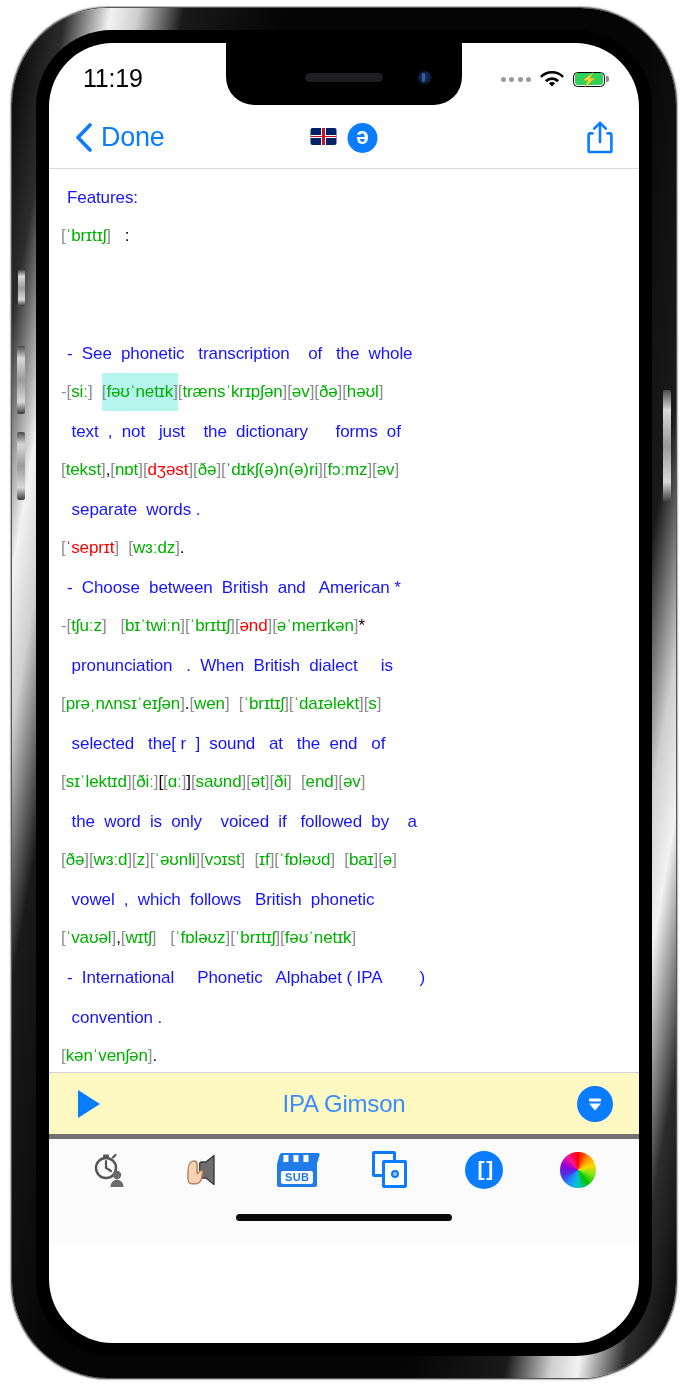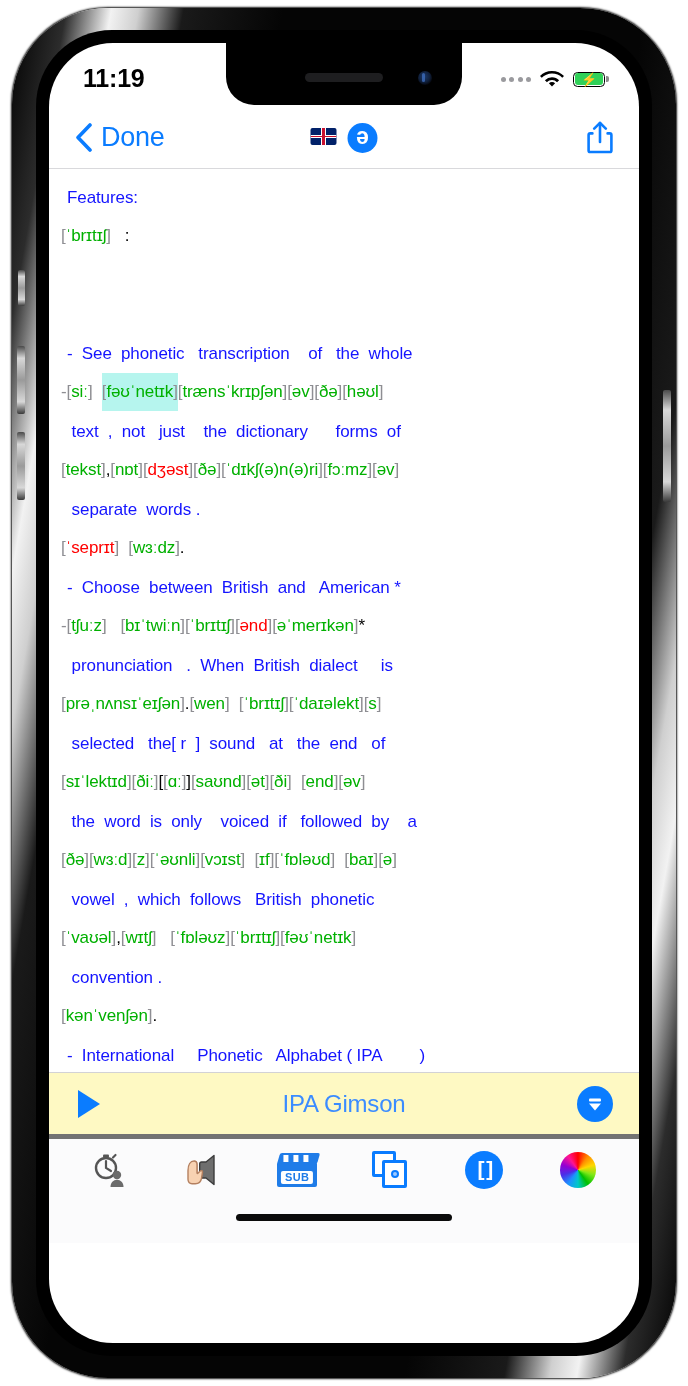--- a/index.html
+++ b/index.html
@@ -59,21 +59,21 @@
     width:3px; height:9px; border-radius:2px; background:#3f6fbf; opacity:.75;
   }
 
   
   #status-bar{
     position:relative; height:64px; z-index:30;
     display:flex; align-items:center; justify-content:space-between;
     padding:0 34px;
   }
   #status-time{
-    font-size:25px; font-weight:bold; color:#000;
+    font-size:25px; font-weight:normal; color:#000;
     letter-spacing:-.2px; margin-top:6px;
   }
   #status-right{ display:flex; align-items:center; gap:9px; margin-top:8px; }
   #signal-dots{ display:flex; gap:3.5px; align-items:flex-end; }
   #signal-dots i{ width:5px; height:5px; border-radius:50%; background:#9a9a9e; display:block; }
   #wifi-icon{ display:block; }
   #battery-icon{ position:relative; width:32px; height:15px; }
   #battery-icon .shell{
     position:absolute; inset:0; border:1.6px solid #000; border-radius:4.5px; background:#fff;
   }
@@ -339,25 +339,25 @@
         </div>
         <div class="block">
           <div class="line en-line"><span class="sp blue">&nbsp;the&nbsp; word&nbsp; is&nbsp; only&nbsp;&nbsp;&nbsp; voiced&nbsp; if&nbsp;&nbsp; followed&nbsp; by&nbsp;&nbsp;&nbsp; a</span></div>
           <div class="line ipa-line"><span class="sp gray">[</span><span class="sp g">ðə</span><span class="sp gray">]</span><span class="sp gray"> </span><span class="sp gray">[</span><span class="sp g">wɜːd</span><span class="sp gray">]</span><span class="sp gray"> </span><span class="sp gray">[</span><span class="sp g">z</span><span class="sp gray">]</span><span class="sp gray"> </span><span class="sp gray">[</span><span class="sp g">ˈəʊnli</span><span class="sp gray">]</span><span class="sp gray"> </span><span class="sp gray">[</span><span class="sp g">vɔɪst</span><span class="sp gray">]</span><span class="sp gray">&nbsp;&nbsp;</span><span class="sp gray">[</span><span class="sp g">ɪf</span><span class="sp gray">]</span><span class="sp gray"> </span><span class="sp gray">[</span><span class="sp g">ˈfɒləʊd</span><span class="sp gray">]</span><span class="sp gray">&nbsp;&nbsp;</span><span class="sp gray">[</span><span class="sp g">baɪ</span><span class="sp gray">]</span><span class="sp gray"> </span><span class="sp gray">[</span><span class="sp g">ə</span><span class="sp gray">]</span></div>
         </div>
         <div class="block">
           <div class="line en-line"><span class="sp blue">&nbsp;vowel&nbsp; ,&nbsp; which&nbsp; follows&nbsp;&nbsp; British&nbsp; phonetic</span></div>
           <div class="line ipa-line"><span class="sp gray">[</span><span class="sp g">ˈvaʊəl</span><span class="sp gray">]</span><span class="sp b">, </span><span class="sp gray">[</span><span class="sp g">wɪtʃ</span><span class="sp gray">]</span><span class="sp gray">&nbsp;&nbsp;&nbsp;</span><span class="sp gray">[</span><span class="sp g">ˈfɒləʊz</span><span class="sp gray">]</span><span class="sp gray"> </span><span class="sp gray">[</span><span class="sp g">ˈbrɪtɪʃ</span><span class="sp gray">]</span><span class="sp gray"> </span><span class="sp gray">[</span><span class="sp g">fəʊˈnetɪk</span><span class="sp gray">]</span></div>
         </div>
         <div class="block">
+          <div class="line en-line"><span class="sp blue">-&nbsp; International&nbsp;&nbsp;&nbsp;&nbsp; Phonetic&nbsp;&nbsp; Alphabet ( IPA&nbsp;&nbsp;&nbsp;&nbsp;&nbsp;&nbsp;&nbsp; )</span></div>
+        </div>
+        <div class="block">
           <div class="line en-line"><span class="sp blue">&nbsp;convention .</span></div>
           <div class="line ipa-line"><span class="sp gray">[</span><span class="sp g">kənˈvenʃən</span><span class="sp gray">]</span><span class="sp b">.</span></div>
-        </div>
-        <div class="block">
-          <div class="line en-line"><span class="sp blue">-&nbsp; International&nbsp;&nbsp;&nbsp;&nbsp; Phonetic&nbsp;&nbsp; Alphabet ( IPA&nbsp;&nbsp;&nbsp;&nbsp;&nbsp;&nbsp;&nbsp; )</span></div>
         </div>
       </div>
 
     <div id="player-bar">
       <span>
         <svg id="play-button" width="28" height="32" viewBox="0 0 28 32">
           <path d="M3 2 25 16 3 30Z" fill="#0a7cff"></path>
         </svg>
       </span>
       <div id="player-title">IPA Gimson</div>

